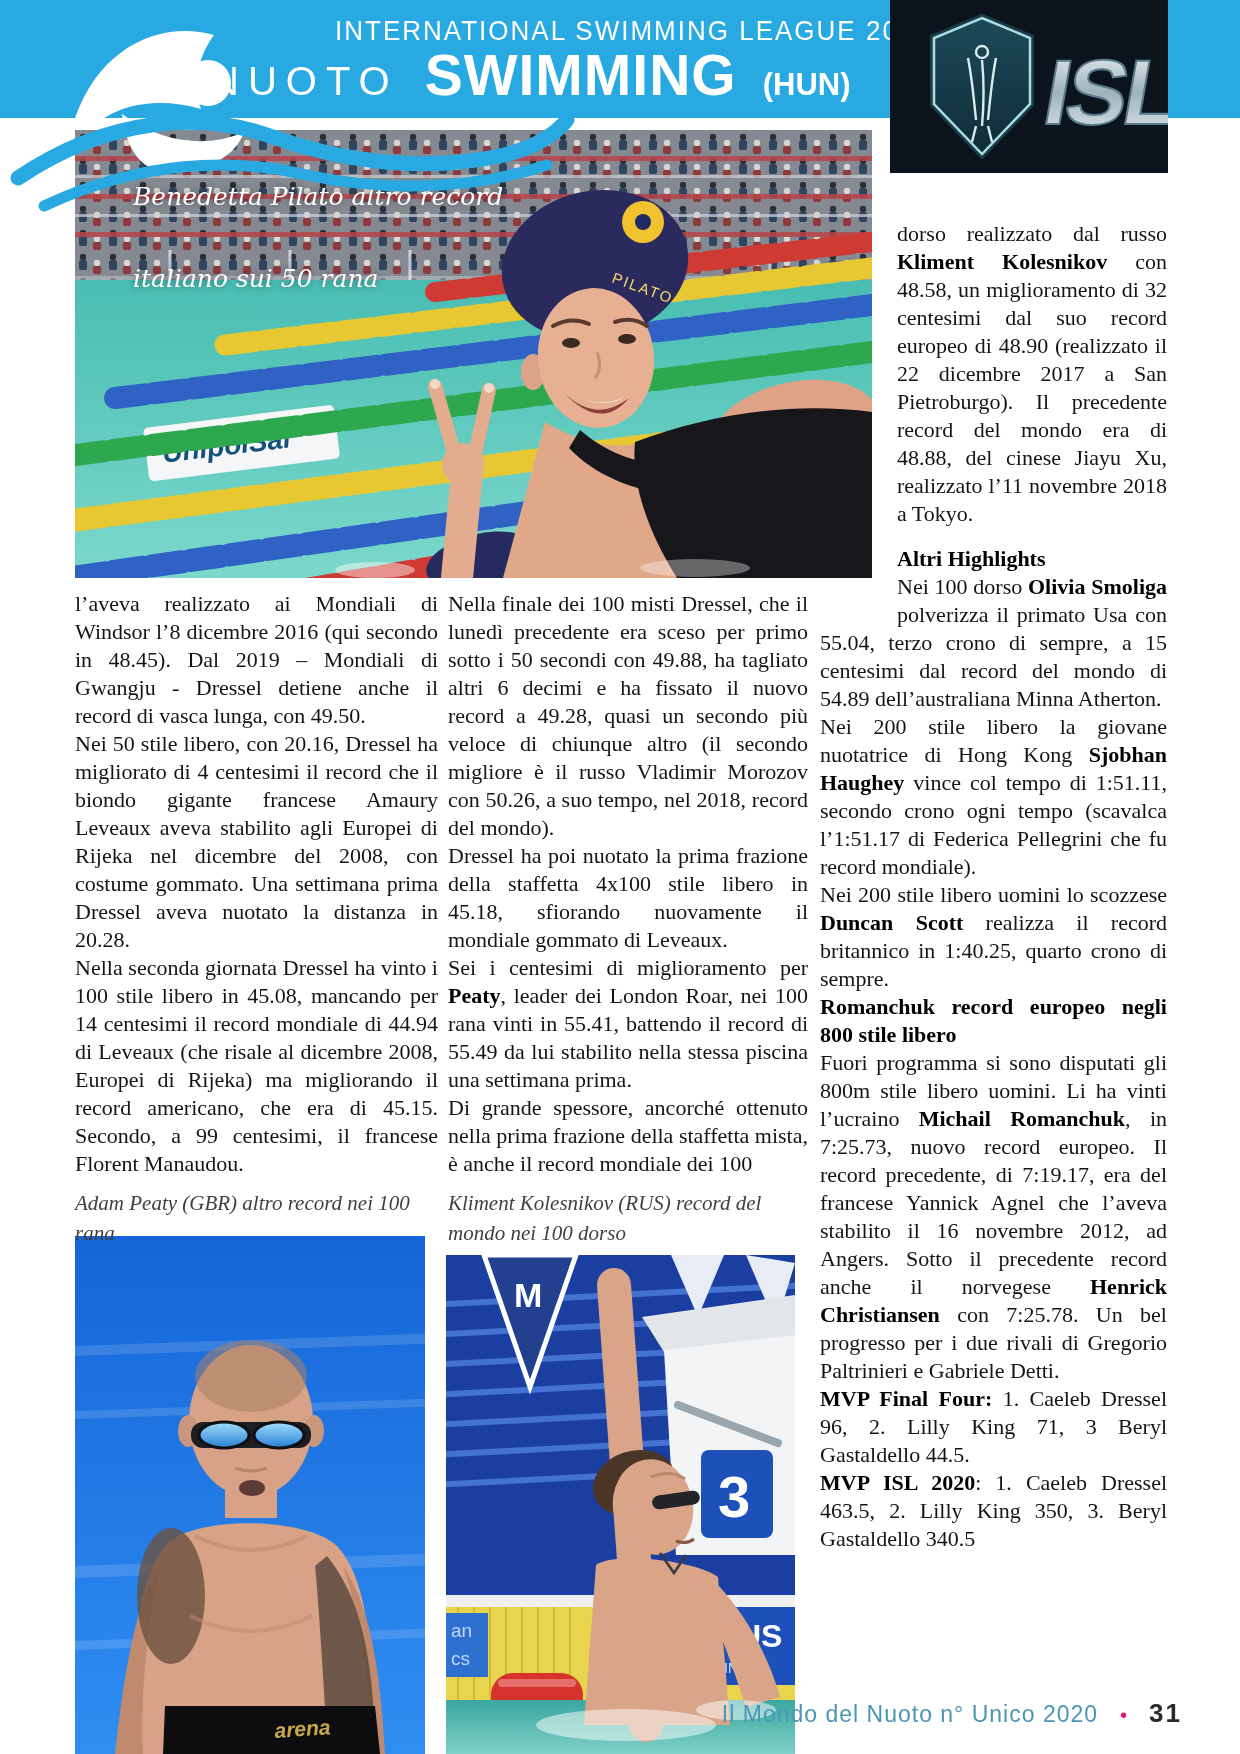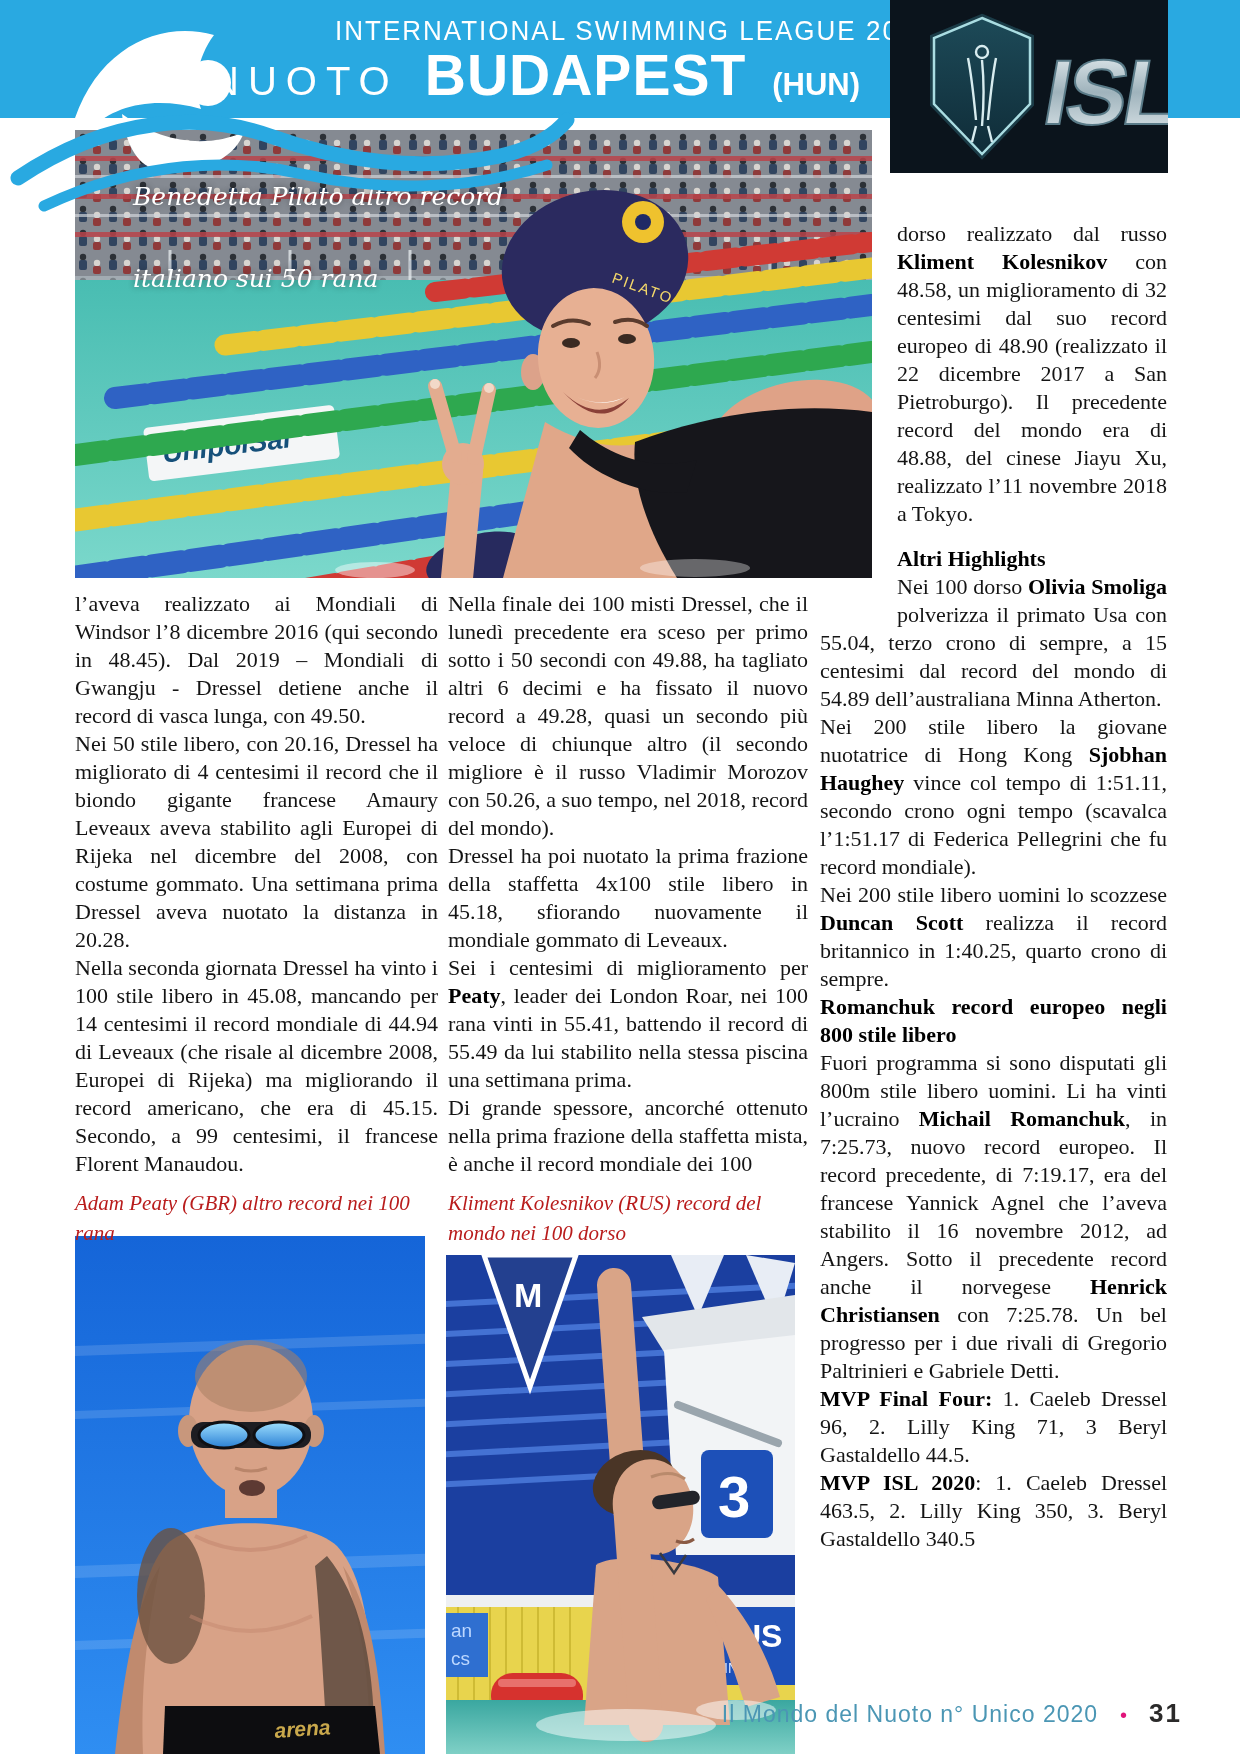--- a/index.html
+++ b/index.html
@@ -23,38 +23,38 @@
   .pilato-cap-line{position:absolute;color:#fff;font-family:"DejaVu Serif",serif;font-style:italic;
         font-size:25px;text-shadow:0 0 6px rgba(0,0,0,.45);white-space:nowrap;}
   
   .col{position:absolute;z-index:2;text-align:justify;font-size:22px;line-height:28px;color:#141414;
         hyphens:auto;}
   .col p{margin:0;}
   .col b{color:#000;}
   .wrap-spacer{float:left;width:77px;height:403px;}
   .gap-before-h{margin-top:17px !important;}
   .gap-before-final{margin-top:64px !important;}
-  .photo-caption{position:absolute;z-index:2;font-style:italic;font-size:21px;line-height:30px;color:#b91c1c;}
+  .photo-caption{position:absolute;z-index:2;font-style:italic;font-size:21px;line-height:30px;color:#404040;}
   
   .footer{position:absolute;top:1698px;right:58px;z-index:3;display:flex;align-items:baseline;gap:22px;
         font-family:"Liberation Sans",sans-serif;white-space:nowrap;}
   .footer-mag{color:#4b96b4;font-size:23px;letter-spacing:1px;}
   .footer-dot{color:#e0147a;font-size:20px;}
   .footer-page{color:#2b2a2a;font-size:26px;font-weight:bold;letter-spacing:2px;}
 </style>
 </head>
 <body>
 
 <div class="page">
 
   <div class="header-bar"></div>
   <div class="league-line">INTERNATIONAL SWIMMING LEAGUE 2020 (25M)</div>
   <div class="brand-row">
     <span class="brand-nuoto">NUOTO</span>
-    <span class="brand-city">BUDAPEST</span>
+    <span class="brand-city">SWIMMING</span>
     <span class="brand-nation">(HUN)</span>
   </div>
 
   <svg class="wave-logo" width="580" height="205" viewBox="0 0 580 205">
     <path d="M 75,108 C 100,36 162,10 214,25 C 197,48 193,75 201,99 C 158,87 116,93 90,120 Z" fill="#ffffff"></path>
     <circle cx="208" cy="73" r="23" fill="#ffffff"></circle>
     <path d="M 122,104 C 162,134 208,138 244,122 C 234,152 192,168 152,158 C 133,152 124,124 122,104 Z" fill="#ffffff"></path>
     <path d="M 18,168 C 110,106 202,102 270,126 C 342,152 422,162 500,146 C 531,139 553,127 567,110" fill="none" stroke="#29a9e1" stroke-width="15" stroke-linecap="round"></path>
     <path d="M 44,196 C 142,150 232,148 302,164 C 382,182 472,180 547,155" fill="none" stroke="#29a9e1" stroke-width="11" stroke-linecap="round"></path>
   </svg>

